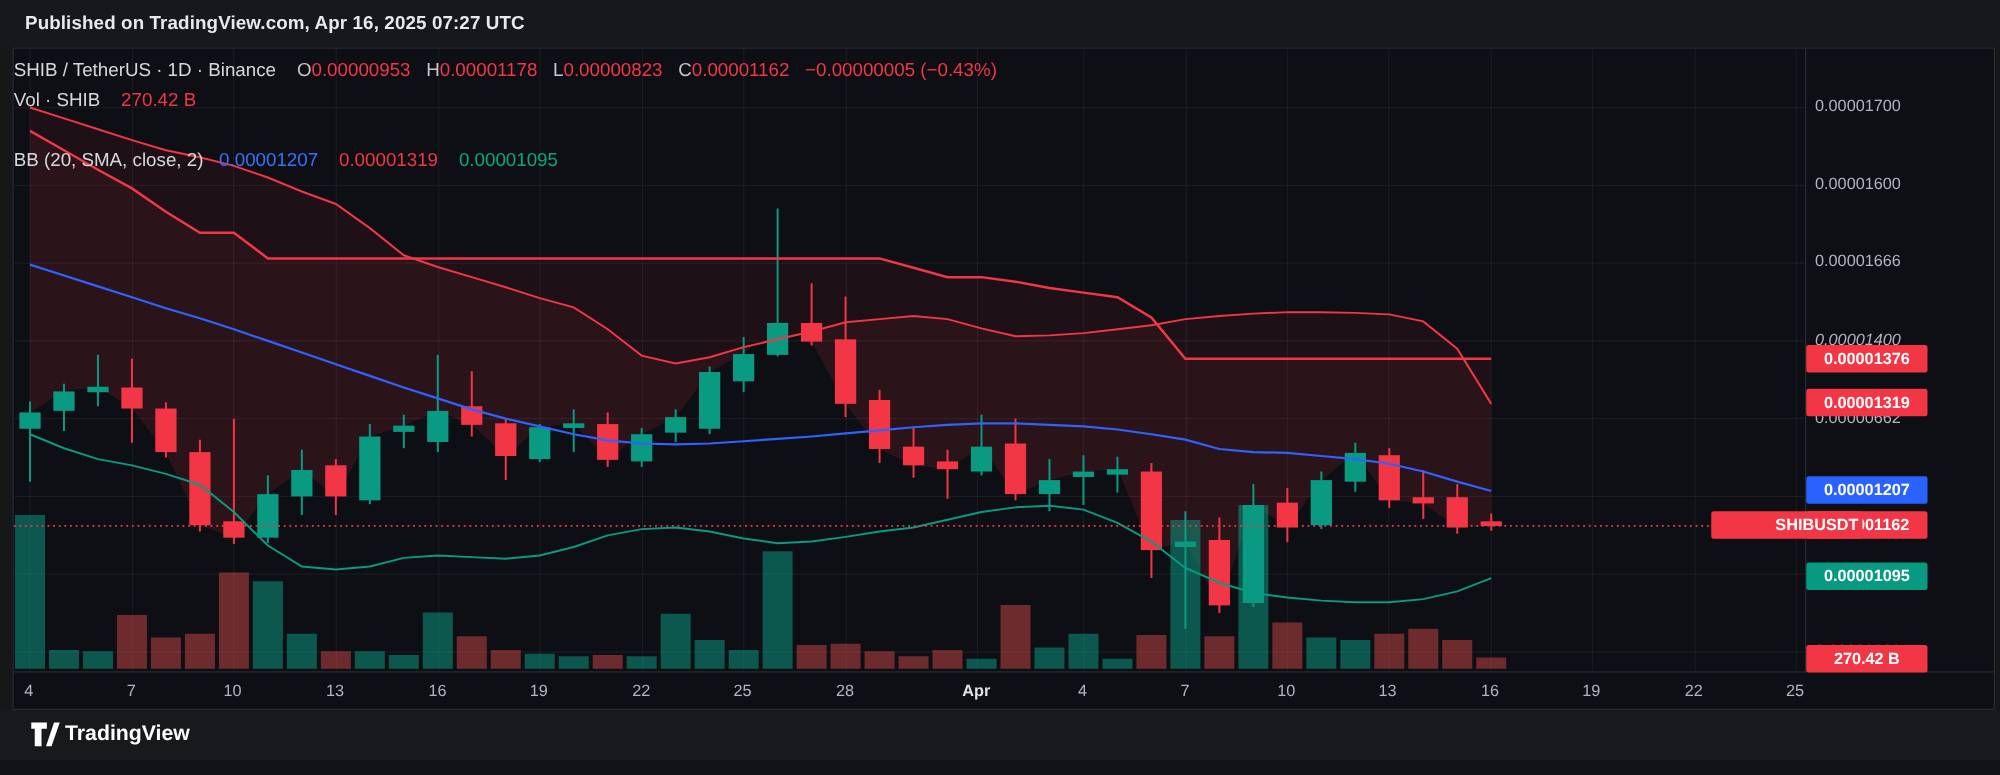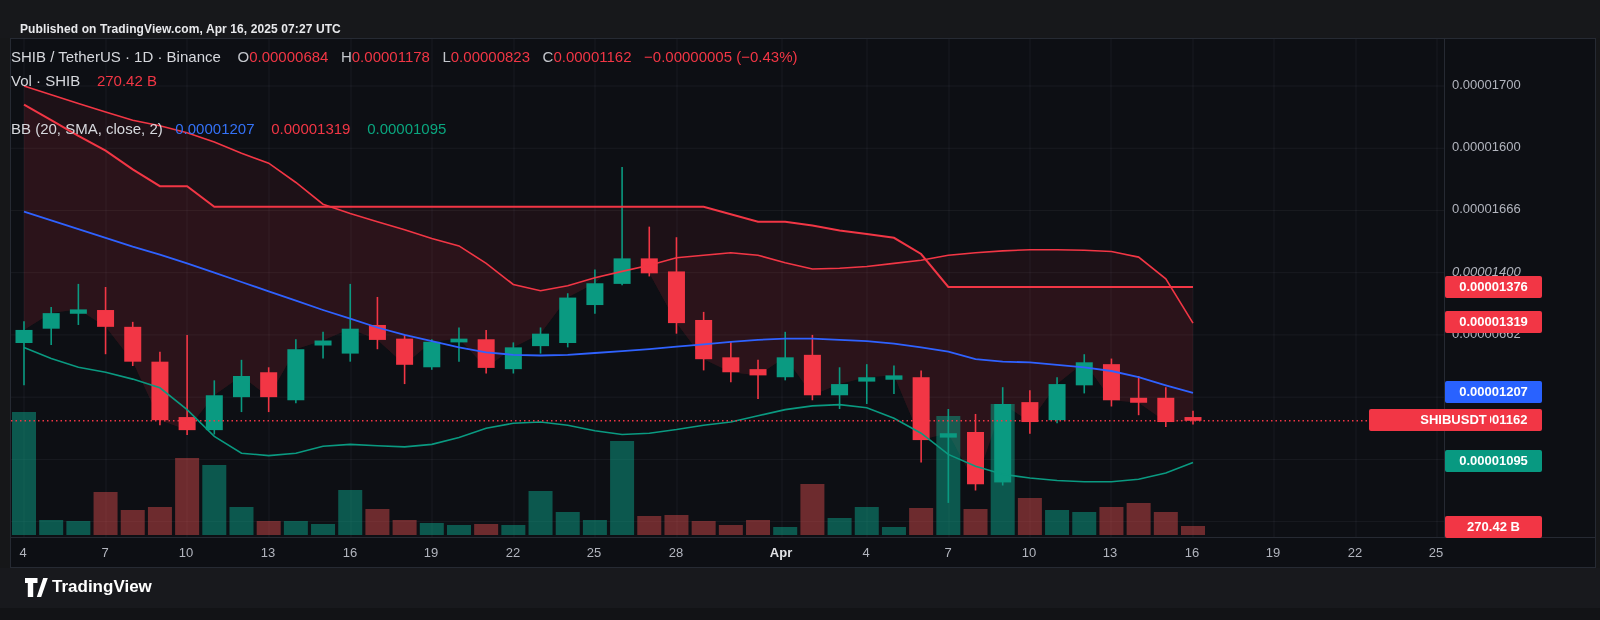--- a/index.html
+++ b/index.html
@@ -1,20 +1,20 @@
 <!DOCTYPE html>
 <html><head>
 <meta charset="utf-8">
 <style>
   html,body{margin:0;padding:0;background:#161719;width:1600px;height:620px;overflow:hidden;
     font-family:"Liberation Sans",sans-serif;-webkit-font-smoothing:antialiased;}
   #stage{position:relative;width:1600px;height:620px;background:#161719;}
   
   #pubbar{position:absolute;left:0;top:0;width:1600px;height:38px;background:#17181b;}
-  #pubbar .txt{position:absolute;left:20px;top:22px;font-size:12px;font-weight:700;color:#e8e9ec;letter-spacing:.1px;}
+  #pubbar .txt{position:absolute;left:20px;top:10px;font-size:15px;font-weight:700;color:#e8e9ec;letter-spacing:.1px;}
   
   #widget{position:absolute;left:10px;top:38px;width:1586px;height:530px;background:#0d0f14;
     border:1px solid #262a33;box-sizing:border-box;}
   #pane{position:absolute;left:0;top:0;width:1433px;height:498px;}
   #axis-sep{position:absolute;left:1433px;top:0;width:1px;height:498px;background:#262a33;}
   #time-sep{position:absolute;left:0;top:498px;width:1584px;height:1px;background:#262a33;}
   
   .lg-row{position:absolute;left:11px;height:18px;font-size:15px;color:#d6d8dd;white-space:nowrap;z-index:30;}
   .lg-row span{vertical-align:top;}
   .lab{color:#d6d8dd;} .dim{color:#9b9ea6;} .red{color:#f23645;} .blue{color:#3472f7;}
@@ -211,21 +211,21 @@
         <polyline points="13.0,65.7 40.2,81.2 67.4,96.8 94.6,111.7 121.7,130.4 148.9,147.2 176.1,147.2 203.3,167.7 230.5,167.7 257.7,167.7 284.9,167.7 312.0,167.7 339.2,167.7 366.4,167.7 393.6,167.7 420.8,167.7 448.0,167.7 475.2,167.7 502.3,167.7 529.5,167.7 556.7,167.7 583.9,167.7 611.1,167.7 638.3,167.7 665.5,167.7 692.6,167.7 719.8,175.2 747.0,182.7 774.2,182.7 801.4,186.4 828.6,191.4 855.8,195.1 883.0,198.8 910.1,215.0 937.3,248.0 964.5,248.0 991.7,248.0 1018.9,248.0 1046.1,248.0 1073.3,248.0 1100.4,248.0 1127.6,248.0 1154.8,248.0 1182.0,248.0" fill="none" stroke="#f23645" stroke-width="2"></polyline>
         <line x1="0" y1="381.7974" x2="1433" y2="381.7974" stroke="#f23645" stroke-width="1.4" stroke-dasharray="1.5,3"></line>
       </svg>
     <div id="axis-sep"></div>
     <div id="time-sep"></div>
   </div>
 
   <div class="lg-row" style="top:48px;">
     <span class="lab">SHIB / TetherUS · 1D · Binance</span>
     <span>&nbsp;&nbsp;</span>
-    <span class="olabel">O</span><span class="red">0.00000684</span>
+    <span class="olabel">O</span><span class="red">0.00000953</span>
     <span>&nbsp;</span>
     <span class="olabel">H</span><span class="red">0.00001178</span>
     <span>&nbsp;</span>
     <span class="olabel">L</span><span class="red">0.00000823</span>
     <span>&nbsp;</span>
     <span class="olabel">C</span><span class="red">0.00001162</span>
     <span>&nbsp;</span>
     <span class="red">−0.00000005 (−0.43%)</span>
   </div>
   <div class="lg-row" style="top:72px;">

